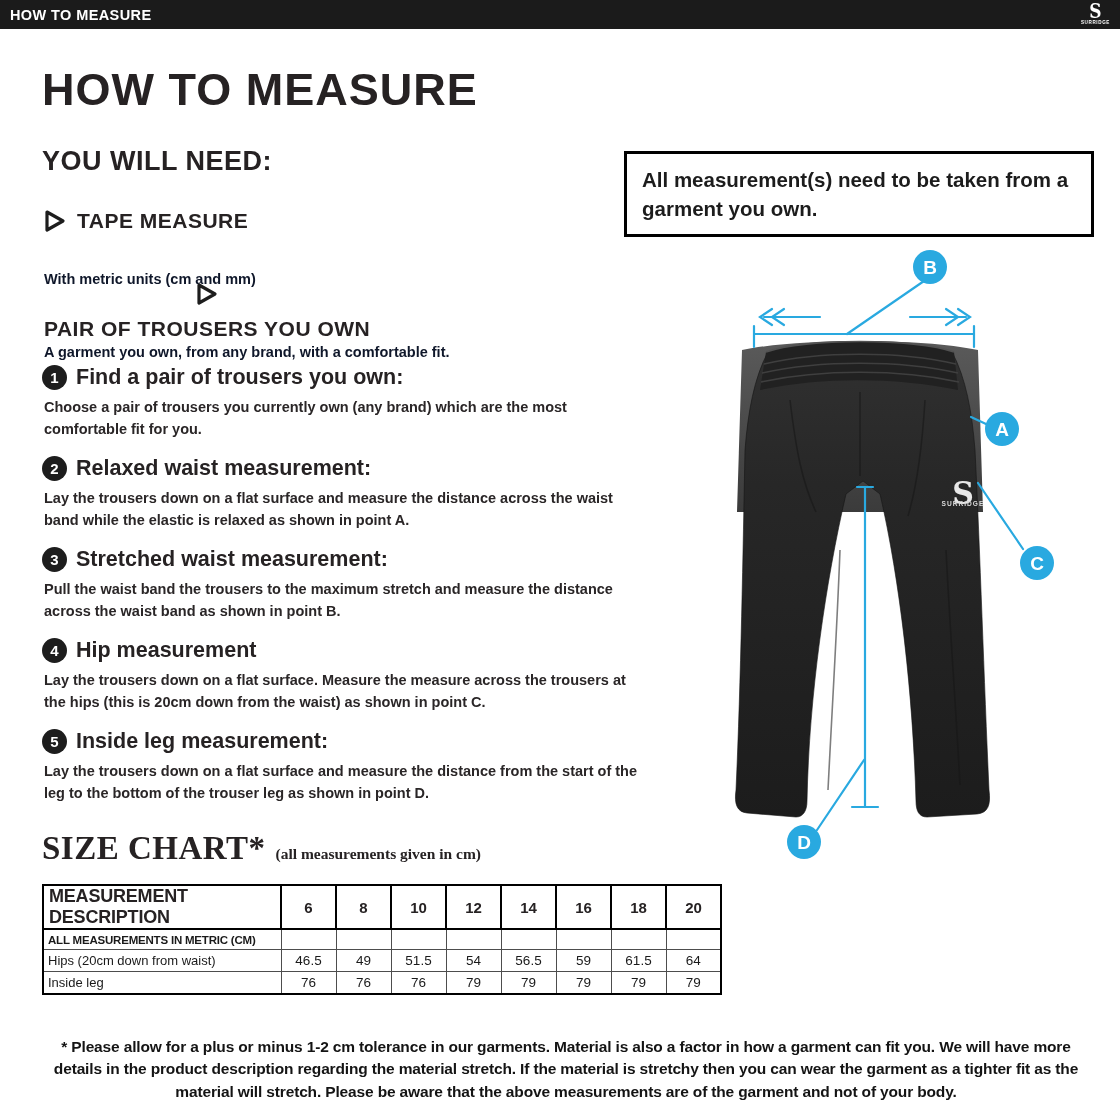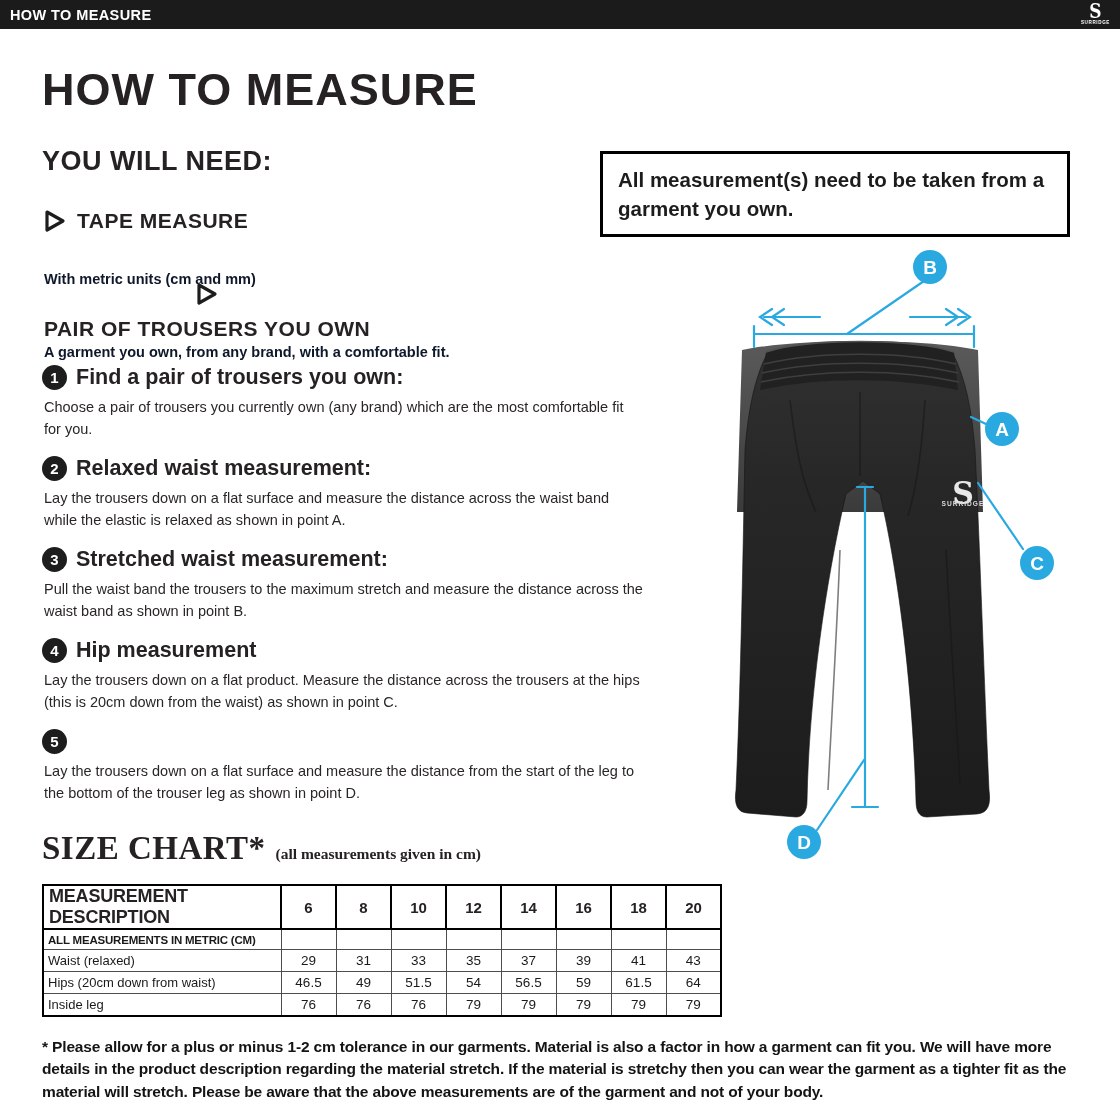--- a/index.html
+++ b/index.html
@@ -21,42 +21,42 @@
   .need{position:absolute;left:44px;display:flex;align-items:center;gap:11px;}
   .need .tri{flex:0 0 auto;display:block;}
   .need .nt{font-size:21px;font-weight:700;letter-spacing:.5px;}
   .need-sub{position:absolute;left:44px;font-size:14.5px;font-weight:700;color:#0f172a;margin-top:33px;}
   
   .step{position:absolute;left:42px;width:620px;}
   .step-h{display:flex;align-items:center;gap:9px;}
   .badge{width:25px;height:25px;border-radius:50%;background:#1d1d1d;color:#fff;
     font-size:15px;font-weight:700;text-align:center;line-height:25px;flex:0 0 auto;}
   .step-title{font-size:21.5px;font-weight:700;}
-  .step-body{margin:7px 0 0 2px;font-size:14.5px;font-weight:400;line-height:1.5;color:#2a2627;width:600px;}
-  
-  .note{position:absolute;left:600px;top:151px;width:470px;box-sizing:border-box;
+  .step-body{margin:7px 0 0 2px;font-size:14.5px;font-weight:700;line-height:1.5;color:#2a2627;width:600px;}
+  
+  .note{position:absolute;left:624px;top:151px;width:470px;box-sizing:border-box;
     border:3px solid #000;padding:11px 15px;font-size:20.5px;font-weight:700;line-height:1.42;color:#1c1c1c;}
   
   .figure{position:absolute;left:720px;top:250px;width:370px;height:640px;}
   
   .sc-head{position:absolute;left:42px;top:830px;display:flex;align-items:baseline;gap:10px;font-family:Liberation Serif, serif;}
   .sc-title{font-size:33px;font-weight:700;letter-spacing:.5px;}
   .sc-sub{font-size:15.5px;font-weight:700;}
   table.sizes{position:absolute;left:42px;top:884px;width:678px;border-collapse:collapse;table-layout:fixed;
     border:2px solid #000;font-family:"Liberation Sans",sans-serif;}
   table.sizes col.c0{width:238px;} table.sizes col.cn{width:55px;}
   table.sizes th{border:2px solid #000;height:28px;font-size:15px;font-weight:700;padding:0;}
   table.sizes th.lbl{text-align:left;padding-left:5px;font-size:18px;letter-spacing:-.2px;}
   table.sizes td{border:1px solid #4d4d4d;height:21px;font-size:13.5px;text-align:center;padding:0;color:#1a1a1a;}
   table.sizes td.lbl{text-align:left;padding-left:4px;font-size:13px;}
   table.sizes tr.metric td{height:19px;margin-top:32px;}
   table.sizes tr.metric td.lbl{font-weight:700;font-size:11.5px;letter-spacing:-.2px;}
   
   .footnote{position:absolute;left:42px;top:1036px;width:1048px;font-size:15.5px;font-weight:700;
-    line-height:1.45;letter-spacing:-.15px;color:#141414;}
+    line-height:1.45;letter-spacing:-.15px;color:#141414;text-align:center;}
 </style>
 </head>
 <body>
 
 <div class="topbar">
   <span class="topbar-title">HOW TO MEASURE</span>
   <span class="topbar-logo">
     <span class="s">S</span>
     <span class="b">SURRIDGE</span>
   </span>
@@ -102,25 +102,26 @@
     <span class="badge">3</span>
     <span class="step-title">Stretched waist measurement:</span>
   </div>
   <div class="step-body">Pull the waist band the trousers to the maximum stretch and measure the distance across the waist band as shown in point B.</div>
 </div>
 <div class="step" style="top:638px;">
   <div class="step-h">
     <span class="badge">4</span>
     <span class="step-title">Hip measurement</span>
   </div>
-  <div class="step-body">Lay the trousers down on a flat product. Measure the distance across the trousers at the hips (this is 20cm down from the waist) as shown in point C.</div>
+  <div class="step-body">Lay the trousers down on a flat surface. Measure the measure across the trousers at the hips (this is 20cm down from the waist) as shown in point C.</div>
 </div>
 <div class="step" style="top:729px;">
   <div class="step-h">
     <span class="badge">5</span>
+    <span class="step-title">Inside leg measurement:</span>
   </div>
   <div class="step-body">Lay the trousers down on a flat surface and measure the distance from the start of the leg to the bottom of the trouser leg as shown in point D.</div>
 </div>
 
 <div class="figure">
 <svg width="370" height="640" viewBox="0 0 370 640">
   <defs>
     <linearGradient id="gBody" x1="0" y1="0" x2="0" y2="1">
       <stop offset="0" stop-color="#313131"></stop>
           <stop offset="0.3" stop-color="#272727"></stop>
@@ -234,31 +235,20 @@
     <td></td>
     <td></td>
     <td></td>
     <td></td>
     <td></td>
     <td></td>
     <td></td>
     <td></td>
   </tr>
   <tr>
-    <td class="lbl">Waist (relaxed)</td>
-    <td>29</td>
-    <td>31</td>
-    <td>33</td>
-    <td>35</td>
-    <td>37</td>
-    <td>39</td>
-    <td>41</td>
-    <td>43</td>
-  </tr>
-  <tr>
     <td class="lbl">Hips (20cm down from waist)</td>
     <td>46.5</td>
     <td>49</td>
     <td>51.5</td>
     <td>54</td>
     <td>56.5</td>
     <td>59</td>
     <td>61.5</td>
     <td>64</td>
   </tr>

